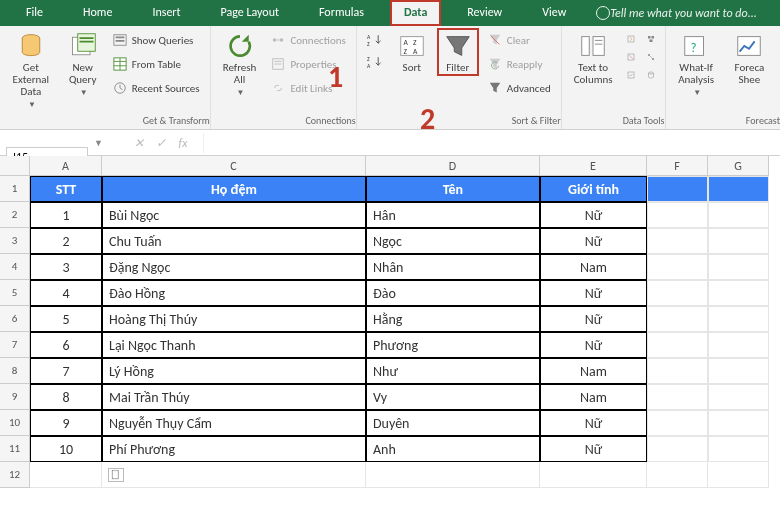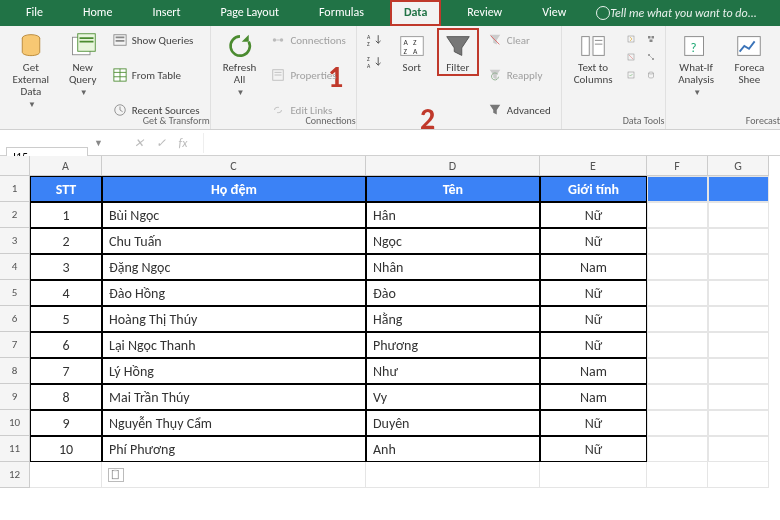--- a/index.html
+++ b/index.html
@@ -9,21 +9,21 @@
   .tab { padding: 5px 14px 0; cursor: pointer; margin-left: 12px; }
   .tab.active { background: #f3f3f3; color: #217346; font-weight: bold; border: 2px solid #c0392b; padding: 3px 12px 0; }
   .tell-me { display: flex; align-items: center; gap: 0; padding-left: 16px; font-style: italic; opacity: .9; }
   .bulb { width: 14px; height: 14px; border: 1px solid #fff; border-radius: 50%; display: inline-block; }
   
   .ribbon { background: #f3f3f3; height: 104px; border-bottom: 1px solid #d0d0d0; display: flex; font-size: 11px; color: #444; }
   .group { position: relative; border-right: 1px solid #e0e0e0; padding: 4px 6px 16px; display: flex; align-items: flex-start; gap: 4px; }
   .group-label { position: absolute; bottom: 2px; left: 8px; right: 0; text-align: right; font-size: 10px; color: #666; }
   .big-btn { display: flex; flex-direction: column; align-items: center; padding: 2px 6px; gap: 2px; text-align: center; line-height: 1.1; cursor: pointer; }
   .big-btn .lbl { max-width: 52px; }
-  .stack { display: flex; flex-direction: column; gap: 19px; padding-top: 2px; }
+  .stack { display: flex; flex-direction: column; gap: 8px; padding-top: 2px; }
   .small-btn { display: flex; align-items: center; gap: 4px; padding: 1px 4px; white-space: nowrap; cursor: pointer; }
   .small-btn.dim { color: #a0a0a0; }
   .icon { display: inline-flex; align-items: center; justify-content: center; }
   .icon svg { width: 100%; height: 100%; }
   .sz-s { width: 16px; height: 14px; }
   .sz-l { width: 30px; height: 28px; }
   .drop { margin-left: 2px; font-size: 8px; color: #666; }
   .filter-box { border: 2px solid #c0392b; padding: 2px 4px 0; margin-top: -2px; }
   .annot { position: absolute; font-size: 30px; font-weight: bold; color: #c0392b; pointer-events: none; }
   
@@ -237,20 +237,21 @@
         </div>
       <div class="small-btn">
           <span class="icon sz-s">
             <svg viewBox="0 0 16 16">
               <path d="M2 2h12L10 8v5l-4-2V8z" fill="#777"></path>
             </svg>
           </span>
           <span>Advanced</span>
         </div>
     </div>
+    <div class="group-label">Sort &amp; Filter</div>
   </div>
 
   <div class="group">
     <div class="big-btn">
       <span class="icon sz-l">
           <svg viewBox="0 0 32 28">
             <rect x="4" y="4" width="8" height="20" fill="#fff" stroke="#888"></rect>
             <rect x="16" y="4" width="12" height="20" fill="#fff" stroke="#888"></rect>
             <line x1="18" y1="8" x2="26" y2="8" stroke="#888"></line>
             <line x1="18" y1="12" x2="26" y2="12" stroke="#888"></line>

